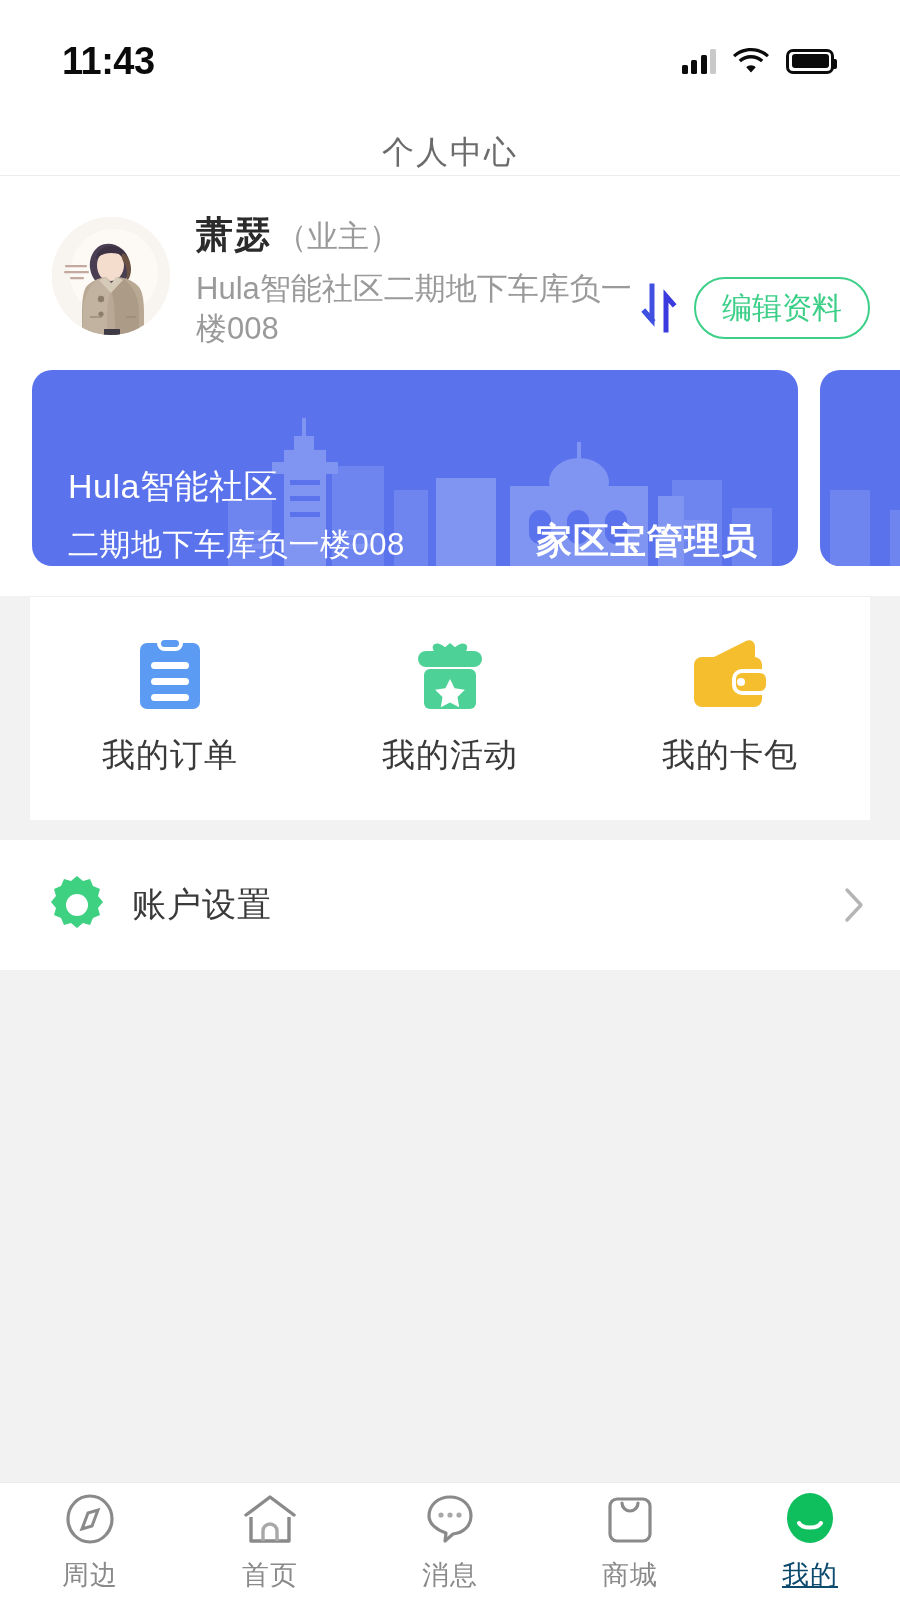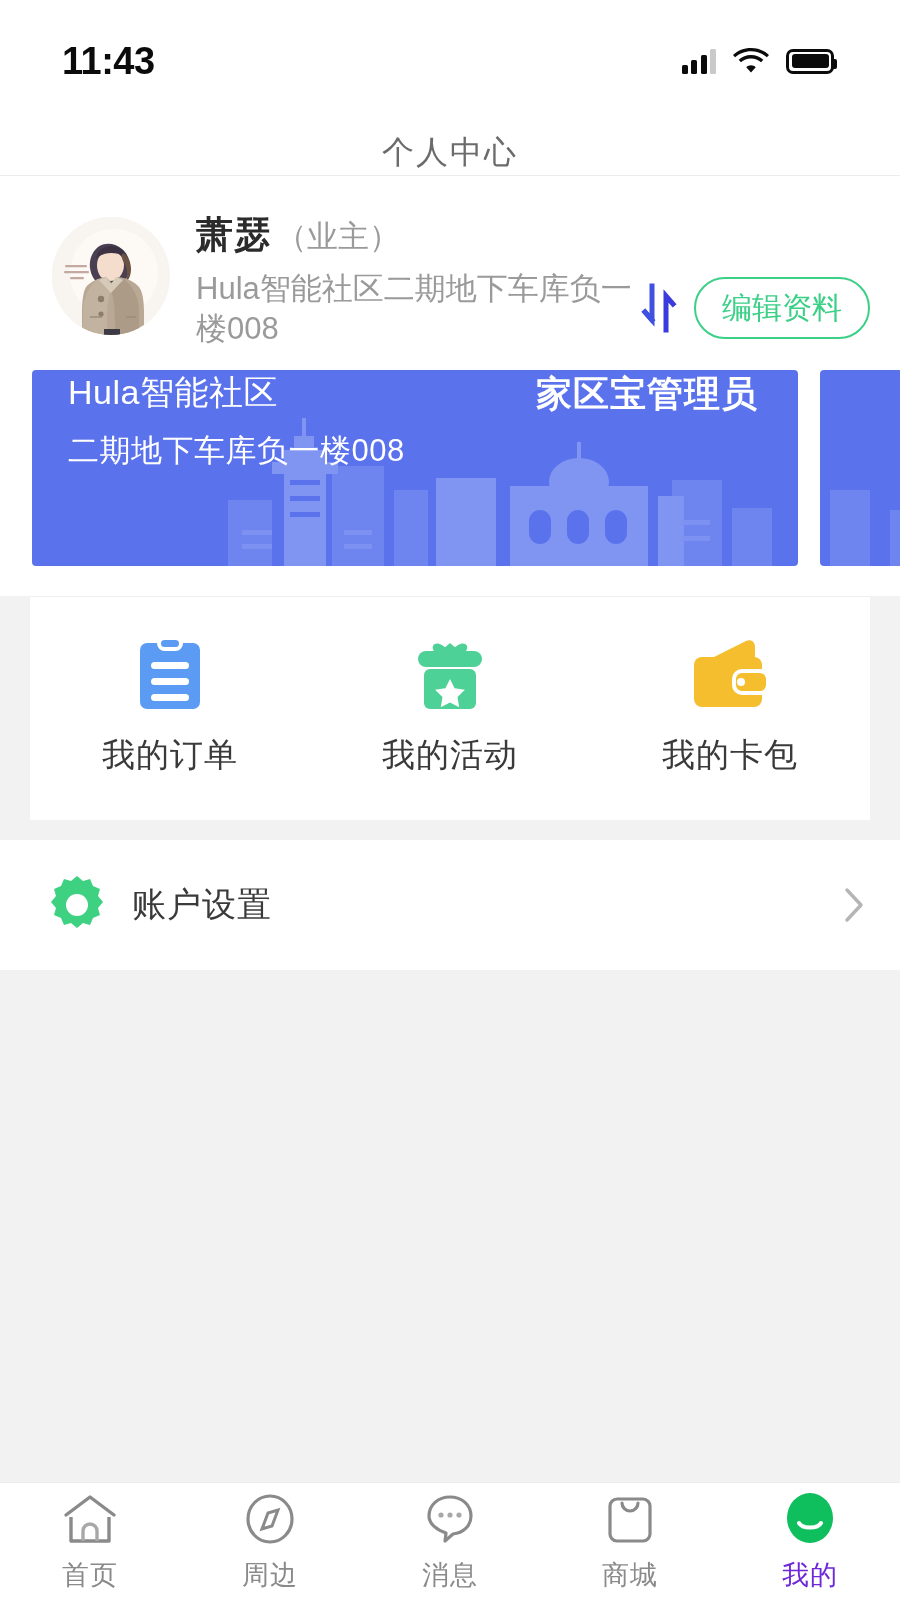--- a/index.html
+++ b/index.html
@@ -58,22 +58,22 @@
     border:2px solid #3ccf87; border-radius:40px;
     padding:14px 26px; font-size:30px; color:#3ccf87;
     background:#fff; white-space:nowrap; line-height:1;
   }
 
   
   .cards-area { background:#fff; padding:12px 0 30px 0; flex:0 0 auto; overflow:hidden; }
   .cards-row { display:flex; gap:22px; padding-left:32px; }
   .ccard {
     position:relative; flex:0 0 auto; width:766px; height:196px;
-    border-radius:4px; background:#5a72ec; overflow:hidden;
-    display:flex; align-items:flex-start;
+    border-radius:20px; background:#5a72ec; overflow:hidden;
+    display:flex; align-items:flex-end;
   }
   .ccard.peek { width:120px; }
   .skyline { position:absolute; left:0; bottom:0; width:100%; height:100%; }
   .ccard-txt { position:relative; z-index:2; padding-left:36px; color:#fff; }
   .ccard-l1 { font-size:34px; letter-spacing:0.5px; margin-bottom:14px; }
   .ccard-l2 { font-size:31px; letter-spacing:0.5px; }
   .ccard-role {
     position:relative; z-index:2; margin-left:auto; margin-right:40px;
     font-size:36px; font-weight:700; color:#fff; letter-spacing:1px; white-space:nowrap;
   }
@@ -97,21 +97,21 @@
   .filler { flex:1 1 auto; background:#f2f2f2; }
 
   
   .tabbar {
     flex:0 0 auto; height:118px; background:#fff;
     display:flex; align-items:center; border-top:1px solid #ededed;
   }
   .tab { flex:1 1 0; display:flex; flex-direction:column; align-items:center; justify-content:center; gap:9px; }
   .tab-icon { width:58px; height:58px; display:flex; align-items:center; justify-content:center; }
   .tab-label { font-size:27px; color:#8a8a8a; letter-spacing:1px; }
-  .tab.active .tab-label { color:#6d28d9; }
+  .tab.active .tab-label { color:#0c4a6e;text-decoration:underline; }
 </style>
 </head>
 <body>
 
 <div id="phone">
 
   <div class="statusbar">
     <div class="clock">11:43</div>
     <div class="status-icons">
       <span class="sig">
@@ -320,37 +320,37 @@
       </svg>
     </span>
   </div>
 
   <div class="filler"></div>
 
   <div class="tabbar">
 
     <div class="tab">
       <span class="tab-icon">
+        <svg width="52" height="52" viewBox="0 0 52 52">
+          <ellipse cx="26" cy="26" rx="22" ry="23" fill="none" stroke="#8a8a8a" stroke-width="3.2"></ellipse>
+          <path d="M34 17l-6 16-10 3 6-16z" fill="none" stroke="#8a8a8a" stroke-width="3"></path>
+        </svg>
+      </span>
+      <span class="tab-label">周边</span>
+    </div>
+
+    <div class="tab">
+      <span class="tab-icon">
         <svg width="56" height="52" viewBox="0 0 56 52">
           <path d="M4 22L28 4l24 18" fill="none" stroke="#8a8a8a" stroke-width="3.4" stroke-linecap="round" stroke-linejoin="round"></path>
           <path d="M9 24v24h38V24" fill="none" stroke="#8a8a8a" stroke-width="3.4" stroke-linejoin="round"></path>
           <path d="M21 48V38a7 7 0 0114 0v10" fill="none" stroke="#a8a8a8" stroke-width="3.4"></path>
         </svg>
       </span>
       <span class="tab-label">首页</span>
-    </div>
-
-    <div class="tab">
-      <span class="tab-icon">
-        <svg width="52" height="52" viewBox="0 0 52 52">
-          <ellipse cx="26" cy="26" rx="22" ry="23" fill="none" stroke="#8a8a8a" stroke-width="3.2"></ellipse>
-          <path d="M34 17l-6 16-10 3 6-16z" fill="none" stroke="#8a8a8a" stroke-width="3"></path>
-        </svg>
-      </span>
-      <span class="tab-label">周边</span>
     </div>
 
     <div class="tab">
       <span class="tab-icon">
         <svg width="52" height="52" viewBox="0 0 52 52">
           <path d="M26 4c12 0 21 8 21 19 0 10-8 17-18 18l-8 7 1-8C13 37 5 31 5 23 5 12 14 4 26 4z" fill="none" stroke="#8a8a8a" stroke-width="3.2" stroke-linejoin="round"></path>
           <circle cx="17" cy="22" r="2.6" fill="#a8a8a8"></circle>
           <circle cx="26" cy="22" r="2.6" fill="#a8a8a8"></circle>
           <circle cx="35" cy="22" r="2.6" fill="#a8a8a8"></circle>
         </svg>

